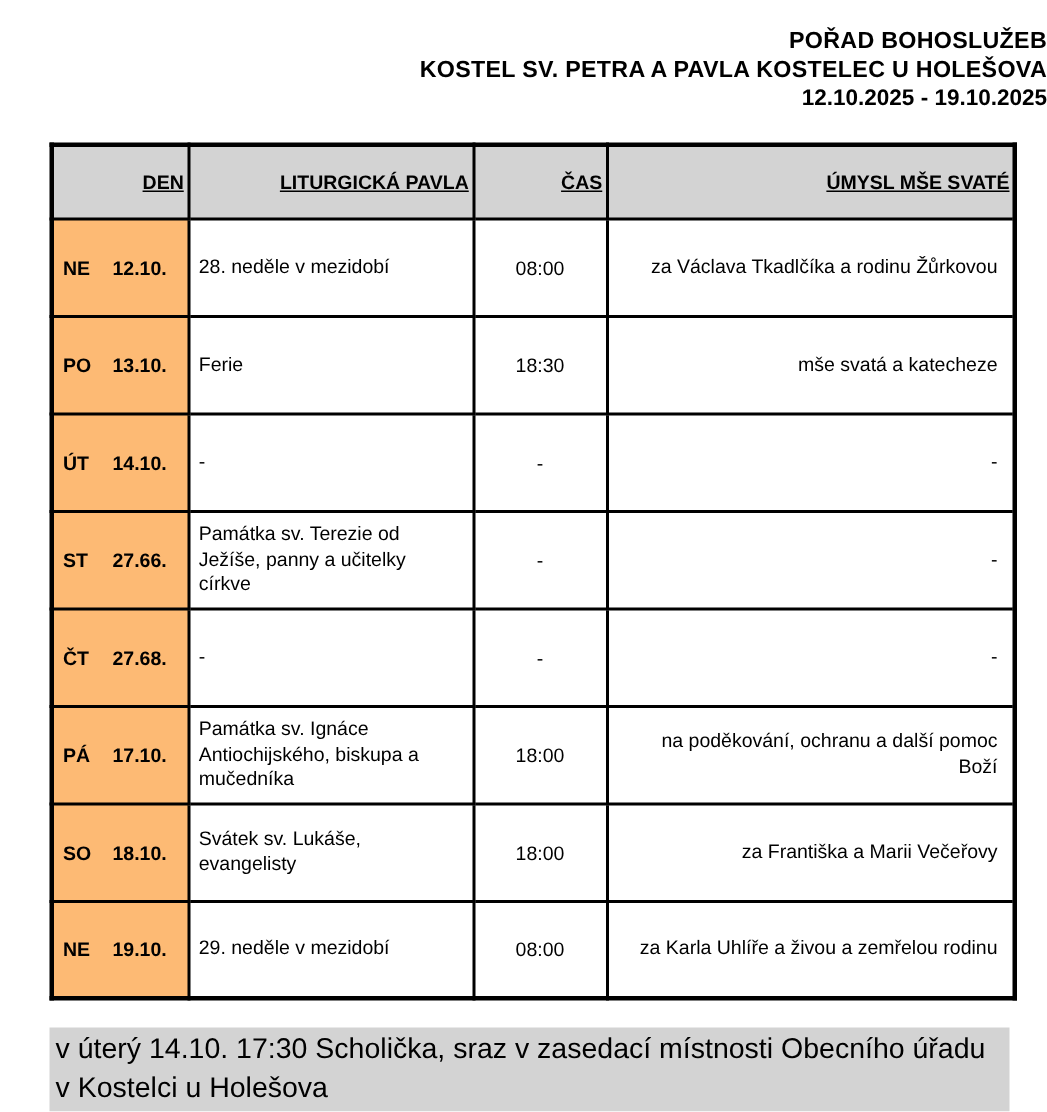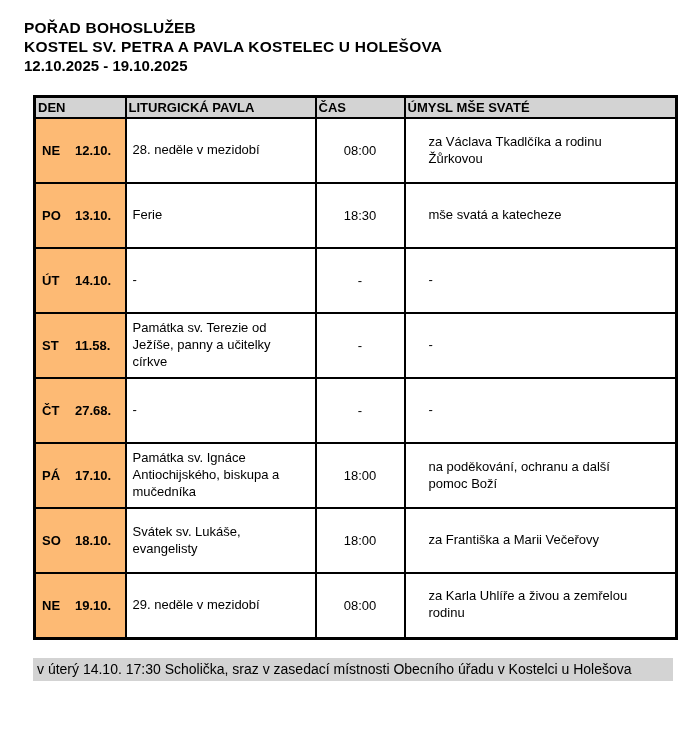--- a/index.html
+++ b/index.html
@@ -11,21 +11,21 @@
     color: #000000;
     overflow: hidden;
   }
   .doc {
     width: 698px;
     height: 741px;
     background: #ffffff;
   }
   .doc-header {
     padding-top: 18px;
-    text-align: left;
+    text-align: right;
     line-height: 1.25;
     padding-left: 24px;
   }
   .doc-title, .doc-subtitle {
     font-size: 15.5px;
     font-weight: bold;
     letter-spacing: 0.2px;
   }
   .doc-daterange {
     font-size: 15px;
@@ -43,24 +43,25 @@
     font-size: 13px;
     vertical-align: middle;
   }
   col.c-day   { width: 91px; }
   col.c-lit   { width: 190px; }
   col.c-time  { width: 89px; }
   col.c-int   { width: 272px; }
   th.hdr {
     background: #d3d3d3;
     font-weight: bold;
-    text-align: left;
+    text-align: right;
     height: 22px;
-    padding: 2px 2px;
+    padding: 16px 2px;
     font-size: 13.5px;
+    text-decoration: underline;
   }
   td.day-cell {
     background: #fdba74;
     font-weight: bold;
     text-align: left;
     padding-left: 6px;
     height: 65px;
     white-space: nowrap;
     font-size: 13.5px;
   }
@@ -68,29 +69,29 @@
   td.liturgy-cell {
     text-align: left;
     padding: 2px 6px;
     line-height: 1.3;
   }
   td.time-cell {
     text-align: center;
     padding: 2px 0;
   }
   td.intention-cell {
-    text-align: left;
-    padding: 2px 23px;
+    text-align: right;
+    padding: 2px 10px;
     line-height: 1.3;
   }
   .footer-note {
     width: 640px;
     margin: 18px 0 0 33px;
     background: #d3d3d3;
-    font-size: 14px;
+    font-size: 19px;
     line-height: 1.35;
     padding: 2px 4px 3px 4px;
   }
 </style>
 </head>
 <body>
 
 <div class="doc">
 
   <div class="doc-header">
@@ -130,21 +131,21 @@
     </tr>
 
     <tr>
       <td class="day-cell"><span class="day-abbr">ÚT</span><span class="day-date">14.10.</span></td>
       <td class="liturgy-cell">-</td>
       <td class="time-cell">-</td>
       <td class="intention-cell">-</td>
     </tr>
 
     <tr>
-      <td class="day-cell"><span class="day-abbr">ST</span><span class="day-date">11.58.</span></td>
+      <td class="day-cell"><span class="day-abbr">ST</span><span class="day-date">27.66.</span></td>
       <td class="liturgy-cell">Památka sv. Terezie od Ježíše, panny a učitelky církve</td>
       <td class="time-cell">-</td>
       <td class="intention-cell">-</td>
     </tr>
 
     <tr>
       <td class="day-cell"><span class="day-abbr">ČT</span><span class="day-date">27.68.</span></td>
       <td class="liturgy-cell">-</td>
       <td class="time-cell">-</td>
       <td class="intention-cell">-</td>

